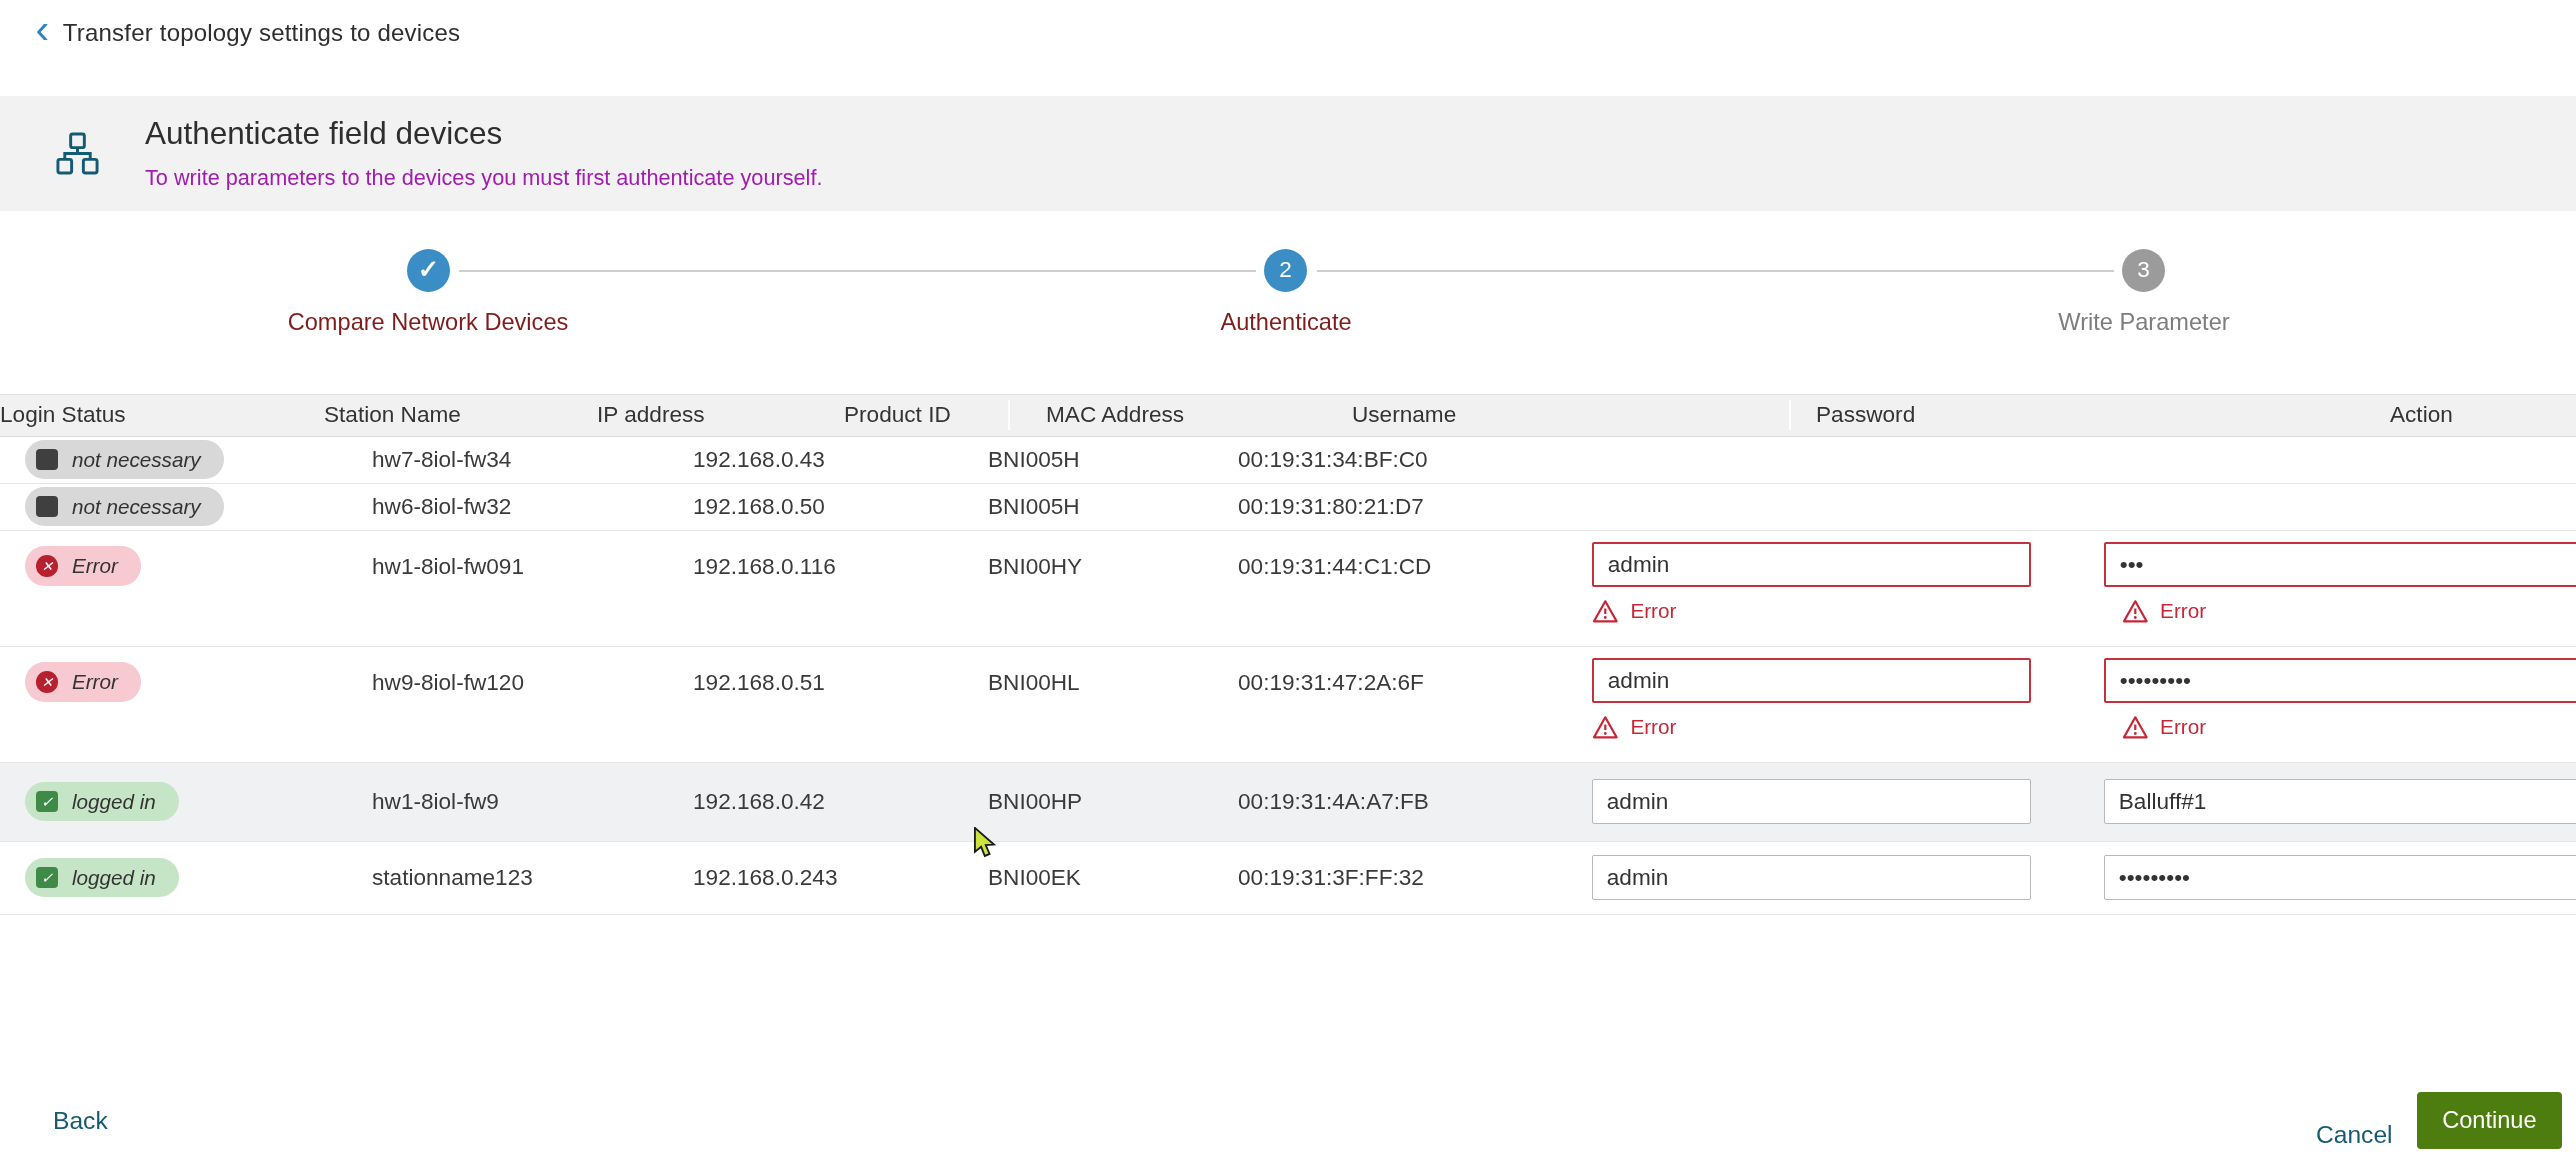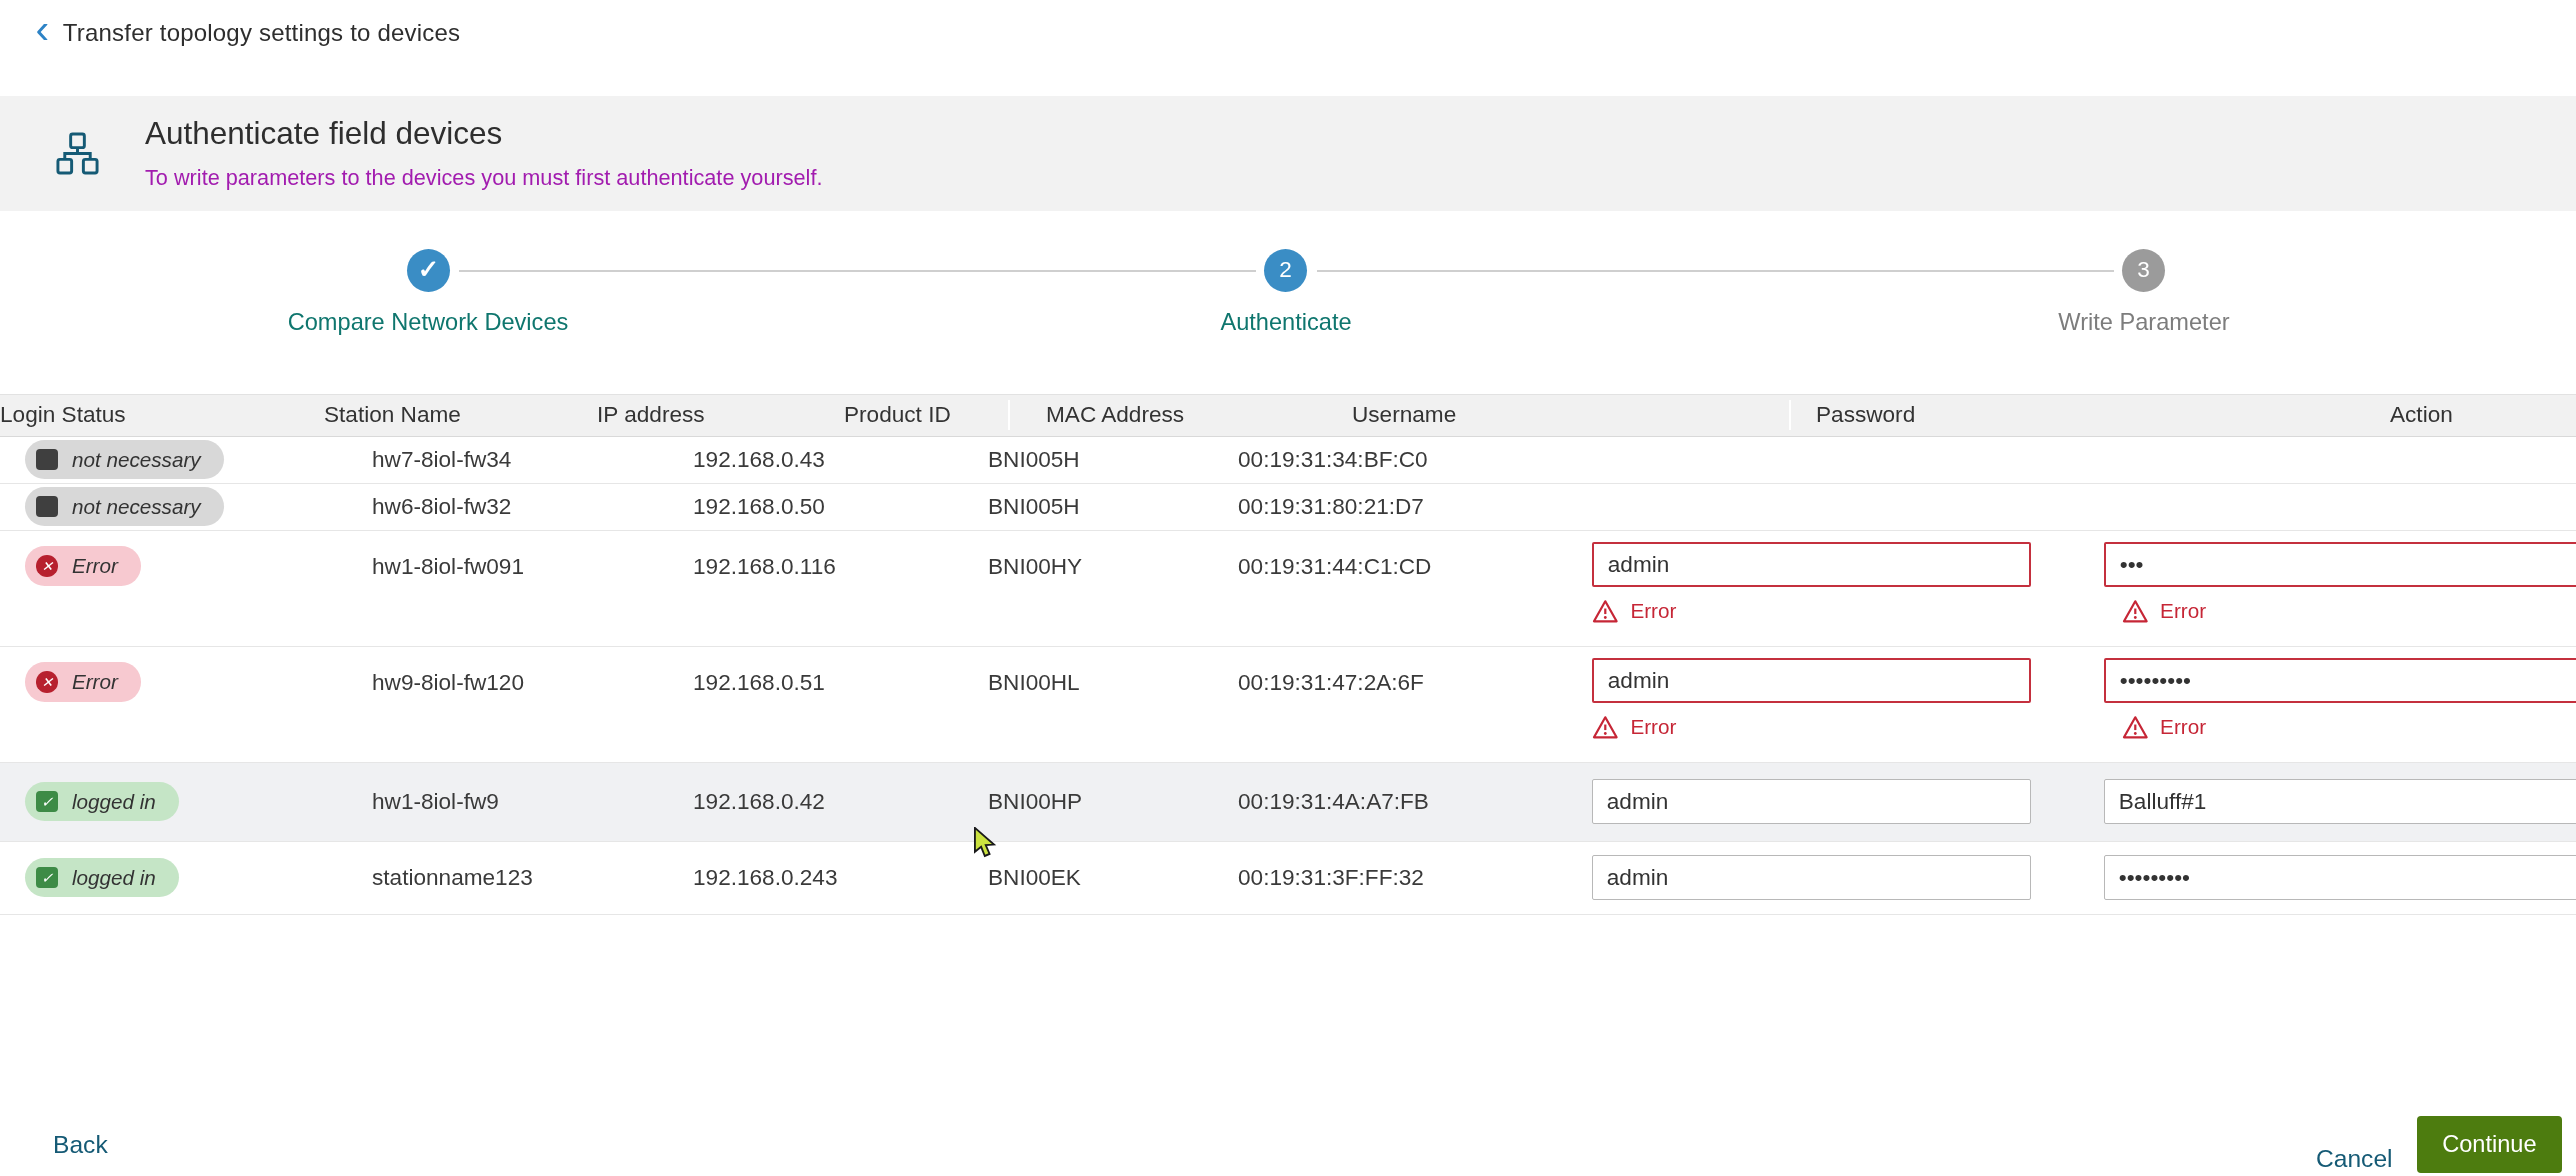--- a/index.html
+++ b/index.html
@@ -23,21 +23,21 @@
   .stepper { position:relative; height:183px; background:#fff; }
   .step-line { position:absolute; top:256px; height:2px; background:#cfcfcf; }
   .step-line.l1 { left:459px; width:797px; top:0; }
   .step-line.l2 { left:1317px; width:797px; top:0; }
   .stepper-inner { position:relative; height:100%; }
   .step-circle { position:absolute; top:38px; width:43px; height:43px; border-radius:50%;
     display:flex; align-items:center; justify-content:center; color:#fff; font-size:22.6px; }
   .step-circle.done, .step-circle.active { background:#3a8dc5; }
   .step-circle.upcoming { background:#9b9b9b; }
   .step-circle .check { font-size:25.6px; font-weight:bold; transform:translateY(-1px); }
-  .step-label { position:absolute; top:98px; transform:translateX(-50%); font-size:23.6px; color:#0f766e; white-space:nowrap; }
+  .step-label { position:absolute; top:98px; transform:translateX(-50%); font-size:23.6px; color:#7f1d1d; white-space:nowrap; }
   .step-label.upcoming { color:#7d7d7d; }
   .line-wrap { position:absolute; top:59px; left:0; width:100%; }
 
   
   .grid-row { display:grid;
     grid-template-columns:324px 273px 247px 202px 306px 464px 574px 186px; }
   .table-header { height:43px; background:#f1f1f1; border-top:1px solid #e2e2e2;
     border-bottom:1px solid #d9d9d9; align-items:center; position:relative; }
   .table-header .hcell { font-size:22.6px; color:#333; font-weight:400; }
   .hcell:first-child { padding-left:24.6px; }
@@ -79,21 +79,21 @@
 
   
   .login-link { font-size:24.6px; color:#155a75; cursor:pointer; }
   .login-link.disabled { color:#b9b9b9; cursor:default; }
   .action-cell { display:flex; justify-content:flex-end; padding-right:29.5px; }
   .row.h118 .action-cell { padding-top:21.7px; }
   .login-box { background:#ffffff; border-radius:5.9px; padding:15.8px 29.5px; display:inline-flex;
     align-items:center; justify-content:center; }
 
   
-  .footer { position:absolute; left:0; right:0; bottom:5px; height:55px;
+  .footer { position:absolute; left:0; right:0; bottom:29px; height:55px;
     display:flex; align-items:center; }
   .back-link { margin-left:53px; font-size:24.6px; color:#155a75; cursor:pointer; }
   .footer-right { margin-left:auto; display:flex; align-items:flex-end; gap:24px; margin-right:13.8px; }
   .cancel-link { font-size:24.6px; color:#155a75; cursor:pointer; }
   .continue-btn { background:#4d7c0f; color:#fff; font-size:23.6px; border:none; border-radius:3.9px;
     padding:14.8px 25.6px; cursor:pointer; font-family:"Liberation Sans", sans-serif; }
 
   .cursor { position:absolute; left:973px; top:827px; pointer-events:none; z-index:50; }
 </style>
 </head>

